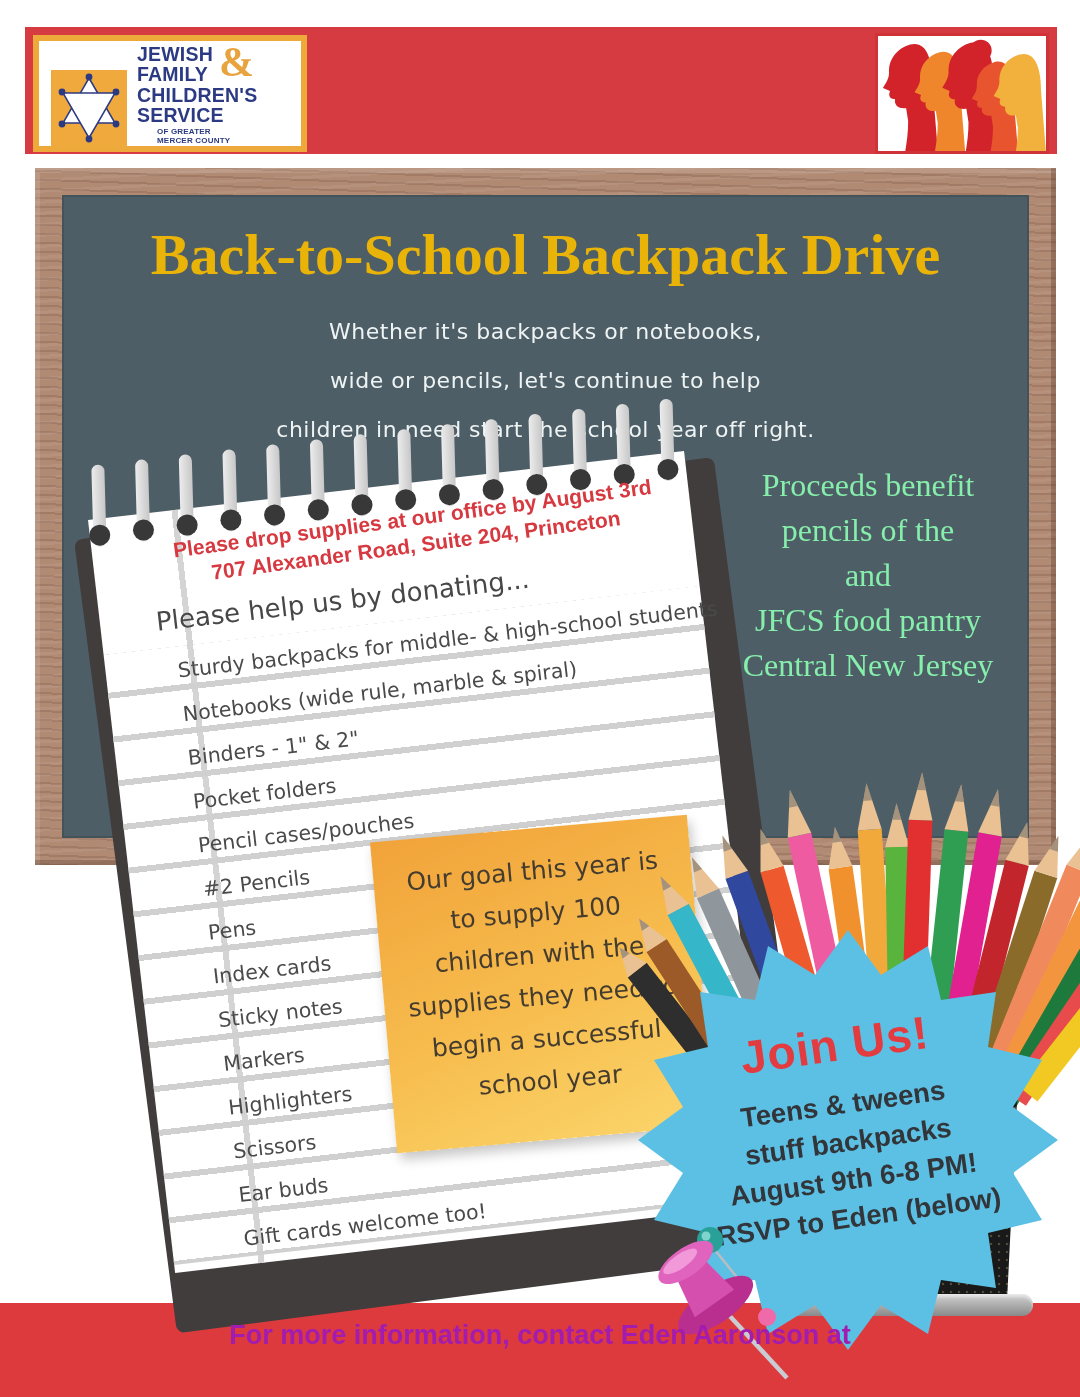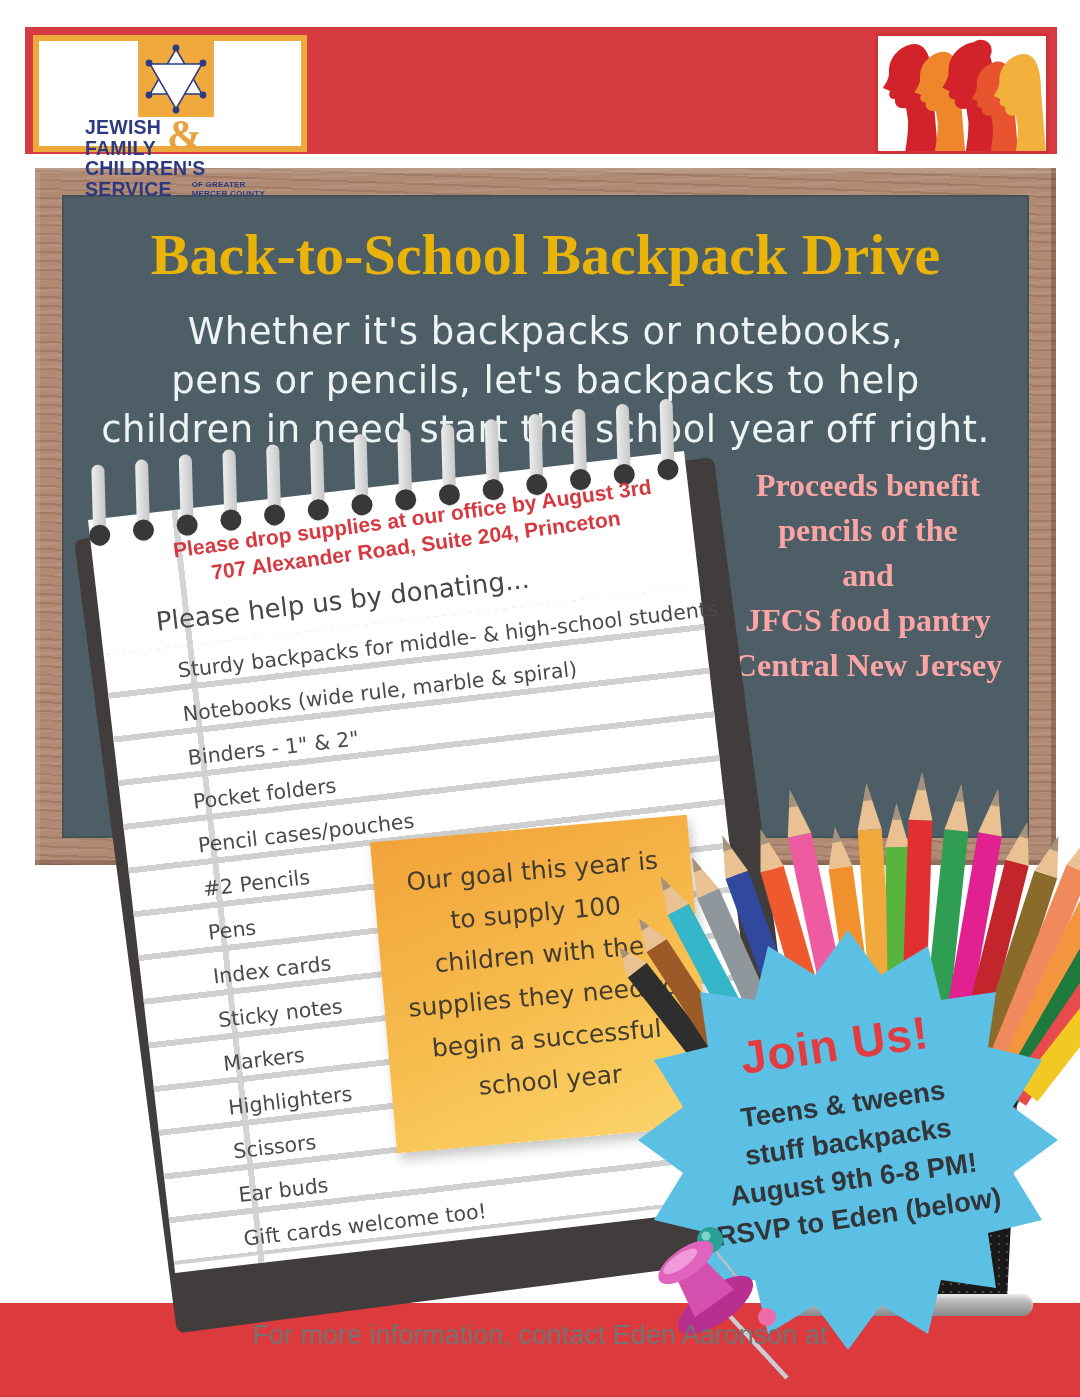--- a/index.html
+++ b/index.html
@@ -2,21 +2,21 @@
 <html><head>
 <meta charset="utf-8">
 <style>
   html,body{margin:0;padding:0;background:#fff;}
   .page{position:relative;width:1080px;height:1397px;background:#ffffff;overflow:hidden;
         font-family:"Liberation Sans",sans-serif;}
 
   
   .banner{position:absolute;left:25px;top:27px;width:1032px;height:127px;background:#d53b41;z-index:2;}
   .logo-box{position:absolute;left:8px;top:8px;width:262px;height:105px;background:#fff;
-            border:6px solid #edaa3b;display:flex;align-items:center;flex-direction:column;}
+            border:6px solid #edaa3b;display:flex;align-items:flex-end;}
   .logo-star{width:76px;height:76px;margin-left:12px;flex:0 0 auto;}
   .logo-text{position:relative;margin-left:10px;color:#2b3a82;font-weight:bold;
              font-size:19.5px;line-height:20.5px;letter-spacing:.2px;}
   .logo-amp{position:absolute;left:82px;top:8px;color:#e8a33e;font-size:42px;font-weight:bold;
             font-family:"Liberation Serif",serif;}
   .logo-region{display:inline-block;font-size:8px;line-height:8.5px;font-weight:bold;
                vertical-align:baseline;margin-left:20px;}
   .faces-box{position:absolute;right:8px;top:6px;width:168px;height:115px;background:#fff;
              border:3px solid #cf3338;overflow:hidden;}
 
@@ -25,23 +25,23 @@
          background:
            repeating-linear-gradient(177deg, rgba(255,255,255,.06) 0 3px, rgba(0,0,0,0) 3px 11px),
            repeating-linear-gradient(2deg, rgba(90,55,35,.18) 0 2px, rgba(0,0,0,0) 2px 9px),
            #b18a74;
          box-shadow:inset -5px -5px 0 rgba(60,30,15,.25), inset 5px 5px 0 rgba(255,255,255,.12);}
   .board-inner{position:absolute;left:27px;top:27px;right:27px;bottom:27px;background:#4e5e66;
                box-shadow:inset 0 0 0 2px rgba(0,0,0,.12);}
   .board-title{position:absolute;left:0;right:0;top:26px;text-align:center;color:#eab308;
                font-family:"Liberation Serif",serif;font-weight:bold;font-size:58px;letter-spacing:0px;}
   .board-sub{position:absolute;left:0;right:0;top:112px;text-align:center;color:#eef3f3;
-             font-family:"DejaVu Sans",sans-serif;font-size:37px;line-height:49px;letter-spacing:.5px;}
-  .proceeds{position:absolute;left:638px;top:268px;width:336px;text-align:center;color:#fca5a5;
-            font-family:"Liberation Serif",serif;font-weight:bold;font-size:32px;line-height:45px;}
+             font-family:"DejaVu Sans",sans-serif;font-size:22px;line-height:49px;letter-spacing:.5px;}
+  .proceeds{position:absolute;left:638px;top:268px;width:336px;text-align:center;color:#86efac;
+            font-family:"Liberation Serif",serif;font-weight:normal;font-size:32px;line-height:45px;}
 
   
   .backing{position:absolute;left:74px;top:540px;width:645px;height:800px;background:#423d3d;
            border-radius:8px;transform:rotate(-7.4deg);transform-origin:0 0;z-index:3;}
   .paper{position:absolute;left:88px;top:520px;width:600px;height:758px;background:#ffffff;
          transform:rotate(-6.6deg);transform-origin:0 0;z-index:4;
          background-image:linear-gradient(to right, rgba(0,0,0,0) 0 84px, #d4d4d4 84px 90px, rgba(0,0,0,0) 90px);}
   .rules{position:absolute;left:0;right:0;top:136px;bottom:8px;
          background:repeating-linear-gradient(to bottom, rgba(0,0,0,0) 0 38px, #d0d0d0 38px 44px);}
   .ring{position:absolute;top:-54px;width:13px;height:82px;border-radius:7px;
@@ -78,22 +78,22 @@
   .burst{position:absolute;left:628px;top:925px;width:440px;height:430px;z-index:8;}
   .burst svg{position:absolute;left:0;top:0;}
   .burst-text{position:absolute;left:0;top:0;width:100%;height:100%;transform:rotate(-8deg);text-align:center;}
   .burst-title{margin-top:92px;color:#e23b40;font-size:46px;font-weight:bold;letter-spacing:1px;}
   .burst-lines{margin-top:14px;color:#323539;font-size:27.5px;font-weight:bold;line-height:38px;}
 
   .pins{position:absolute;left:615px;top:1195px;width:235px;height:195px;z-index:9;overflow:visible;}
 
   
   .footer{position:absolute;left:0;right:0;top:1303px;height:94px;background:#dd3a3e;z-index:2;}
-  .footer-text{position:absolute;left:0;right:0;top:1318px;text-align:center;color:#737373;
-               font-weight:normal;font-size:27px;line-height:34px;z-index:12;}
+  .footer-text{position:absolute;left:0;right:0;top:1318px;text-align:center;color:#a21caf;
+               font-weight:bold;font-size:27px;line-height:34px;z-index:12;}
 </style>
 </head>
 <body>
 
 <div class="page">
 
   <div class="banner">
     <div class="logo-box">
       <svg class="logo-star" viewBox="0 0 76 76">
         <rect x="0" y="0" width="76" height="76" fill="#f0a93c"></rect>
@@ -131,21 +131,21 @@
         <path d="M160,42 C168,58 166,84 158,100 L150,98 C156,82 156,58 152,46 Z" fill="#f2b13c"></path>
       </svg>
     </div>
   </div>
 
   <div class="board">
     <div class="board-inner">
       <div class="board-title">Back-to-School Backpack Drive</div>
       <div class="board-sub">
         <div>Whether it's backpacks or notebooks,</div>
-        <div>pens or pencils, let's backpacks to help</div>
+        <div>wide or pencils, let's continue to help</div>
         <div>children in need start the school year off right.</div>
       </div>
       <div class="proceeds">
         <div>Proceeds  benefit</div>
         <div>pencils of the</div>
         <div>and</div>
         <div>JFCS  food pantry</div>
         <div>Central New Jersey</div>
       </div>
     </div>

